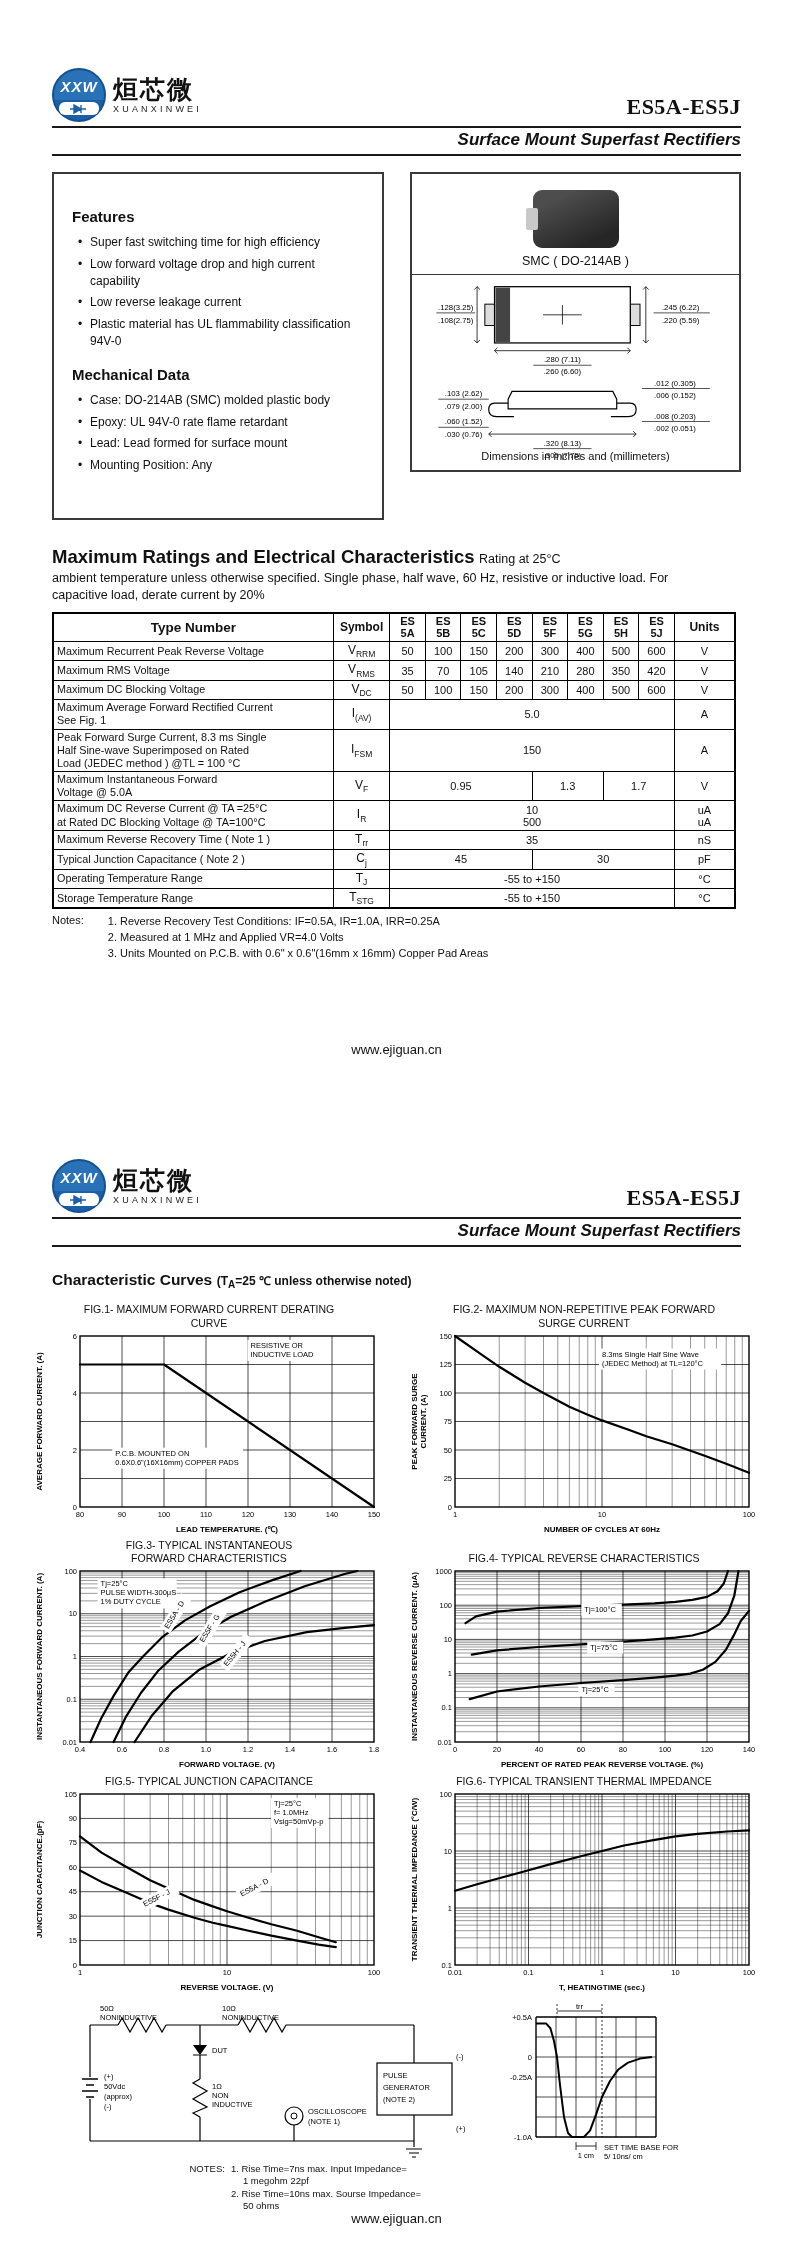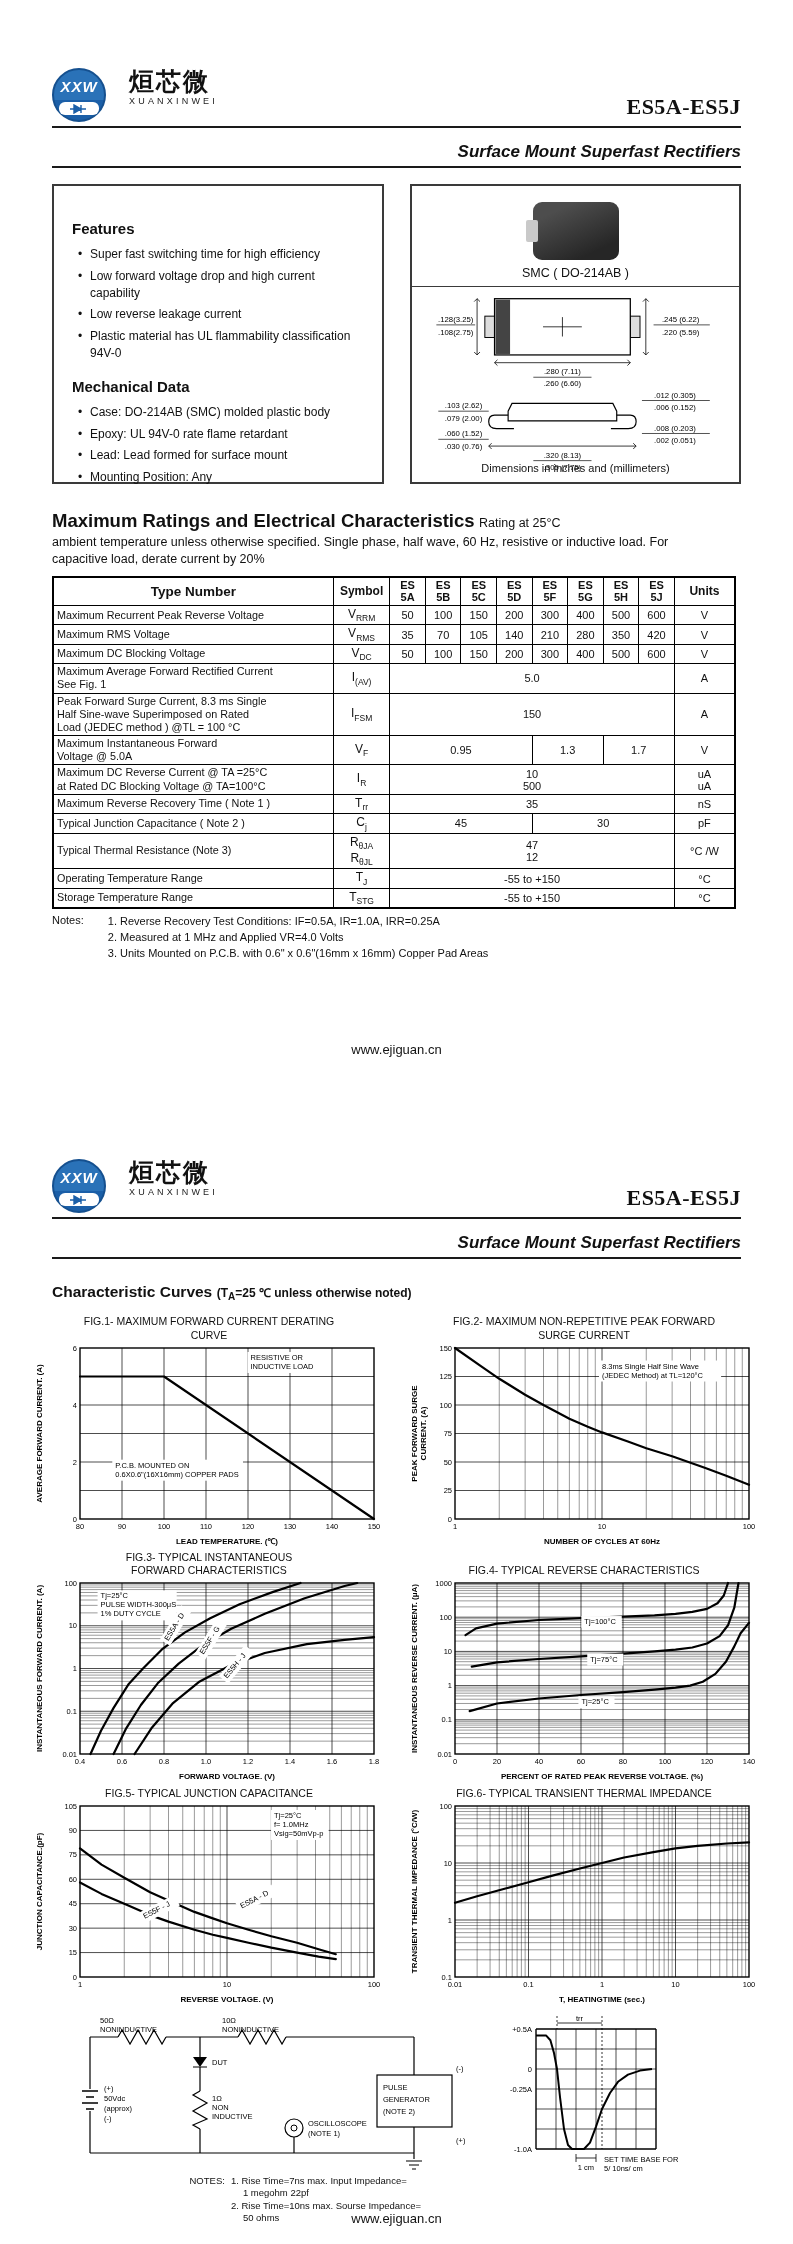--- a/index.html
+++ b/index.html
@@ -3,32 +3,32 @@
 <meta charset="utf-8">
 <style>
   html,body{margin:0;padding:0;background:#fff;}
   body{width:793px;height:2244px;overflow:hidden;font-family:"Liberation Sans",sans-serif;color:#111;}
   .page{position:relative;width:793px;box-sizing:border-box;}
   .page1{height:1103px;}
   .page2{height:1141px;}
   .hdr{padding:68px 52px 0;}
   .p2 .hdr{padding-top:56px;}
   .hdr-row{display:flex;justify-content:space-between;align-items:flex-end;}
-  .logo{display:flex;align-items:flex-start;gap:23px;}
+  .logo{display:flex;align-items:center;gap:7px;}
   .logo-circle{width:54px;height:54px;border-radius:50%;background:linear-gradient(180deg,#2a72b8 60%,#1b5fa8 60%);position:relative;border:2px solid #15508f;box-sizing:border-box;}
   .logo-xxw{position:absolute;top:8px;left:0;right:0;text-align:center;color:#fff;font-weight:bold;font-style:italic;font-size:15px;letter-spacing:1px;}
   .logo-band{position:absolute;bottom:5px;left:5px;right:5px;height:13px;background:#fff;border-radius:6px;display:flex;align-items:center;justify-content:center;}
   .logo-cn{font-size:25px;font-weight:bold;letter-spacing:2px;line-height:1.05;}
   .logo-en{font-size:9px;letter-spacing:3.2px;color:#222;margin-top:2px;}
   .pn{font-family:"Liberation Serif",serif;font-weight:bold;font-size:22px;letter-spacing:0.5px;padding-bottom:2px;}
   .rule1{border-top:2.5px solid #1a1a1a;margin-top:4px;}
-  .subtitle{text-align:right;font-size:17px;font-weight:bold;font-style:italic;padding:14px 0 4px;}
+  .subtitle{text-align:right;font-size:17px;font-weight:bold;font-style:italic;padding:2px 0 4px;}
   .rule2{border-top:2px solid #1a1a1a;}
   .boxes{display:flex;gap:26px;margin:16px 52px 0;}
-  .feat-box{width:332px;border:2px solid #3a3a3a;box-sizing:border-box;height:300px;padding:34px 18px 0;}
+  .feat-box{width:332px;border:2px solid #3a3a3a;box-sizing:border-box;height:348px;padding:34px 18px 0;}
   .pkg-box{flex:1;border:2px solid #3a3a3a;box-sizing:border-box;height:300px;position:relative;padding-top:8px;}
   .sec-title{font-size:15px;font-weight:bold;margin:0 0 9px;}
   .blist{margin:0;padding:0 0 0 6px;list-style:none;font-size:12px;line-height:1.4;}
   .blist li{margin-bottom:5px;padding-left:12px;position:relative;}
   .blist li:before{content:"\2022";position:absolute;left:0;top:0;}
   .mech-title{margin-top:16px;}
   .smc-photo{width:86px;height:58px;margin:8px auto 0;background:linear-gradient(155deg,#4d4d4d 20%,#262626 80%);border-radius:9px;position:relative;}
   .smc-tab{position:absolute;left:-7px;top:18px;width:12px;height:22px;background:#c9c9c9;border-radius:2px;}
   .smc-label{text-align:center;font-size:12.5px;margin:6px 0 6px;}
   .pkg-divider{border-top:1.5px solid #3a3a3a;}
@@ -286,32 +286,20 @@
         <td class="sym"><span>T</span><sub>rr</sub></td>
         <td class="c" colspan="8">35</td>
         <td class="unit">nS</td>
       </tr>
       <tr>
         <td class="lab">Typical Junction Capacitance ( Note 2 )</td>
         <td class="sym"><span>C</span><sub>j</sub></td>
         <td class="c" colspan="4">45</td>
         <td class="c" colspan="4">30</td>
         <td class="unit">pF</td>
-      </tr>
-      <tr>
-        <td class="lab">Typical Thermal Resistance (Note 3)</td>
-        <td class="sym">
-          <div><span>R</span><sub>θJA</sub></div>
-          <div><span>R</span><sub>θJL</sub></div>
-        </td>
-        <td class="c" colspan="8">
-              <div>47</div>
-              <div>12</div>
-            </td>
-        <td class="unit">°C /W</td>
       </tr>
       <tr>
         <td class="lab">Operating Temperature Range</td>
         <td class="sym"><span>T</span><sub>J</sub></td>
         <td class="c" colspan="8">-55 to +150</td>
         <td class="unit">°C</td>
       </tr>
       <tr>
         <td class="lab">Storage Temperature Range</td>
         <td class="sym"><span>T</span><sub>STG</sub></td>

